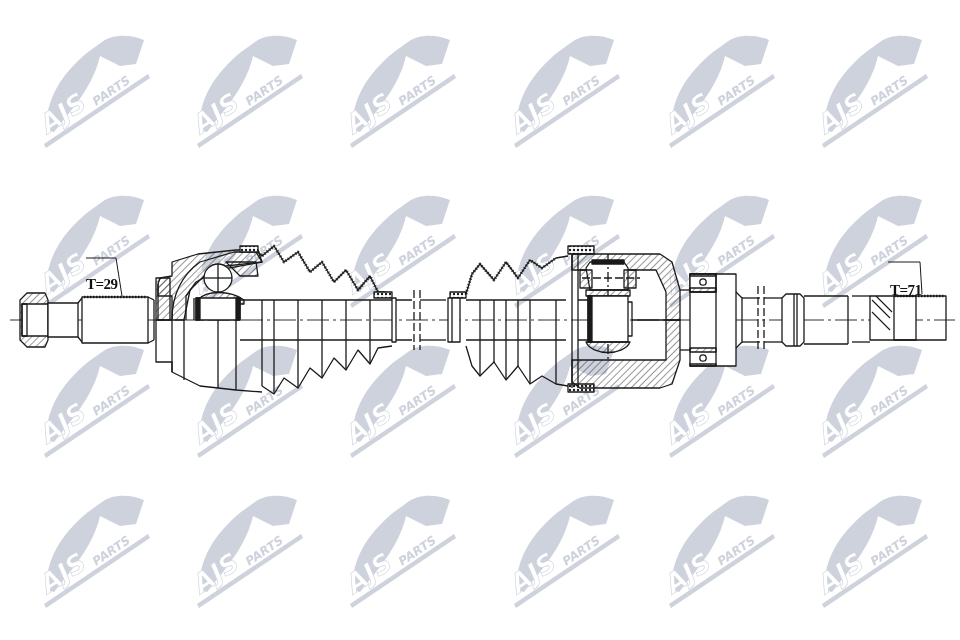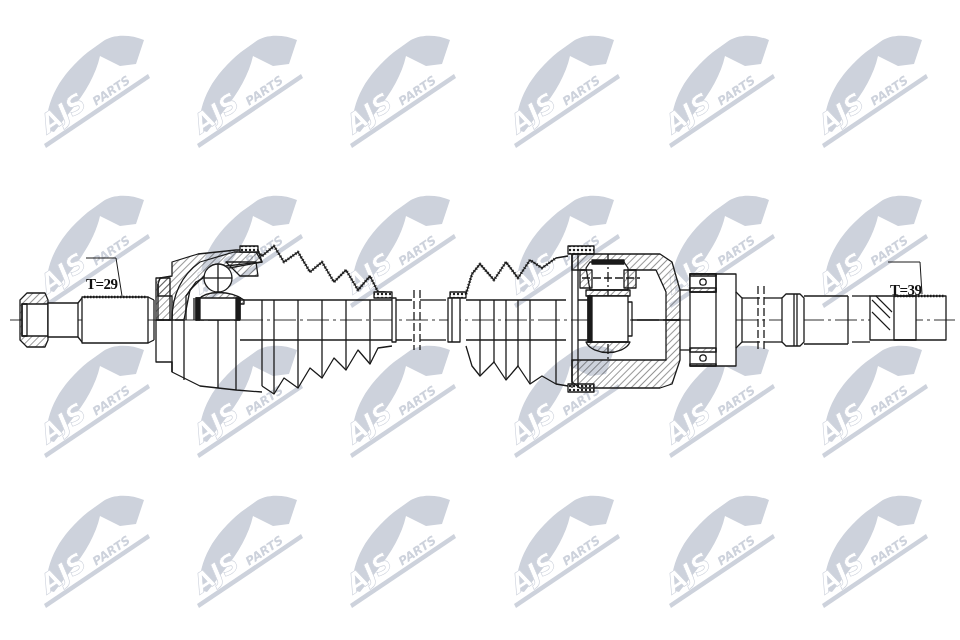--- a/index.html
+++ b/index.html
@@ -324,14 +324,14 @@
         <line x1="852" y1="342" x2="870" y2="342"></line>
         <path d="M872 300 L890 318 M872 312 L890 330 M876 296 L892 312" stroke-width="1.1"></path>
         <line x1="894" y1="296" x2="944" y2="296" stroke-width="2.4" stroke-dasharray="1.5 1.5"></line>
         <rect x="894" y="296" width="52" height="44" fill="none"></rect>
       </g>
       <polyline points="888,262 920,262 922,294" stroke-width="1"></polyline>
     </g>
   </svg>
 
   <div class="label" style="left:86px; top:240px;">T=29</div>
-  <div class="label" style="left:890px; top:246px;">T=39</div>
+  <div class="label" style="left:890px; top:246px;">T=71</div>
 </div>
 
 </body></html>

